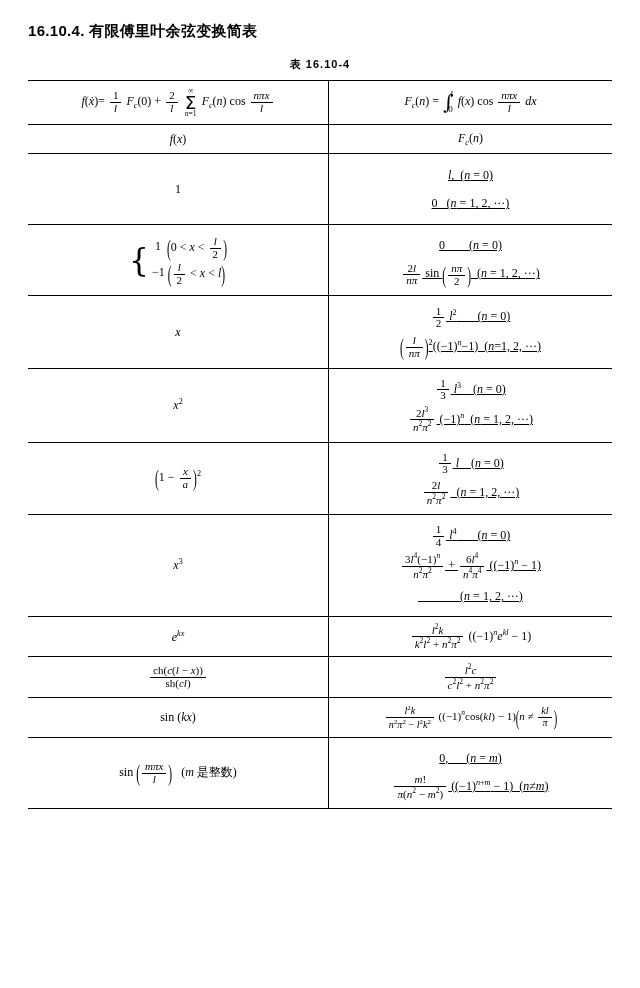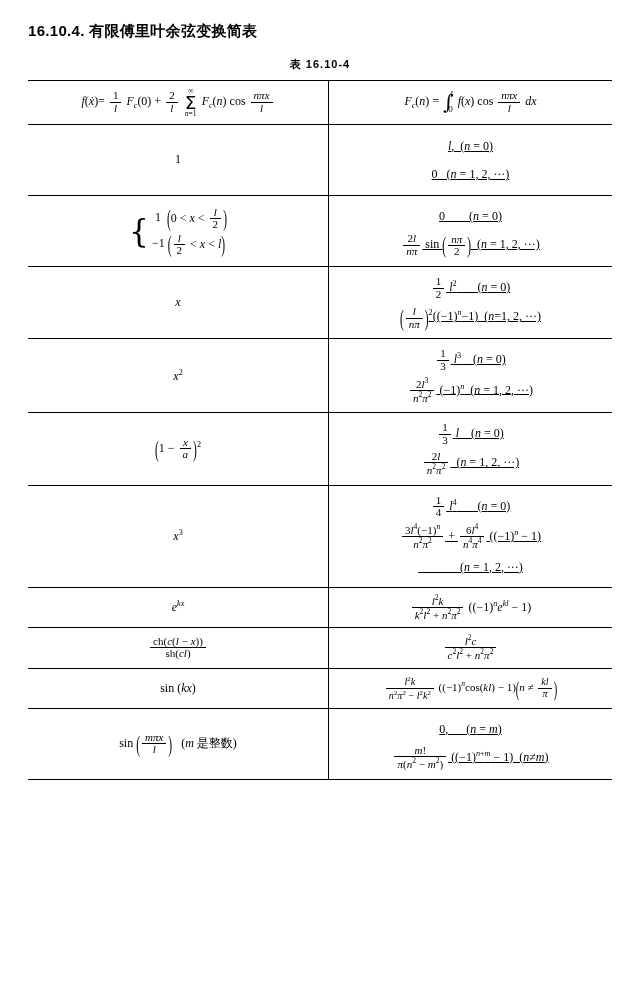--- a/index.html
+++ b/index.html
@@ -157,20 +157,28 @@
       </td>
       <td>
         <span class="m">F<sub>c</sub></span>(<span class="m">n</span>) =
         <span class="intsym"><span class="lim-top"><span class="m">l</span></span><span class="glyph">∫</span><span class="lim-bot">0</span></span>
         <span class="m">f</span>(<span class="m">x</span>) cos
         <span class="frac"><span class="num"><span class="m">nπx</span></span><span class="den"><span class="m">l</span></span></span>
         <span class="m">dx</span>
       </td>
     </tr>
 
+    <tr>
+      <td class="left-col">
+        <span class="m">f</span>(<span class="m">x</span>)
+      </td>
+      <td>
+        <span class="m">F<sub>c</sub></span>(<span class="m">n</span>)
+      </td>
+    </tr>
 
     <tr class="row-tall">
       <td class="left-col">1</td>
       <td>
         <div class="stack">
           <div><span class="m">l</span>, &nbsp;(<span class="m">n</span> = 0)</div>
           <div>0 &nbsp;&nbsp;(<span class="m">n</span> = 1, 2, ···)</div>
         </div>
       </td>
     </tr>

